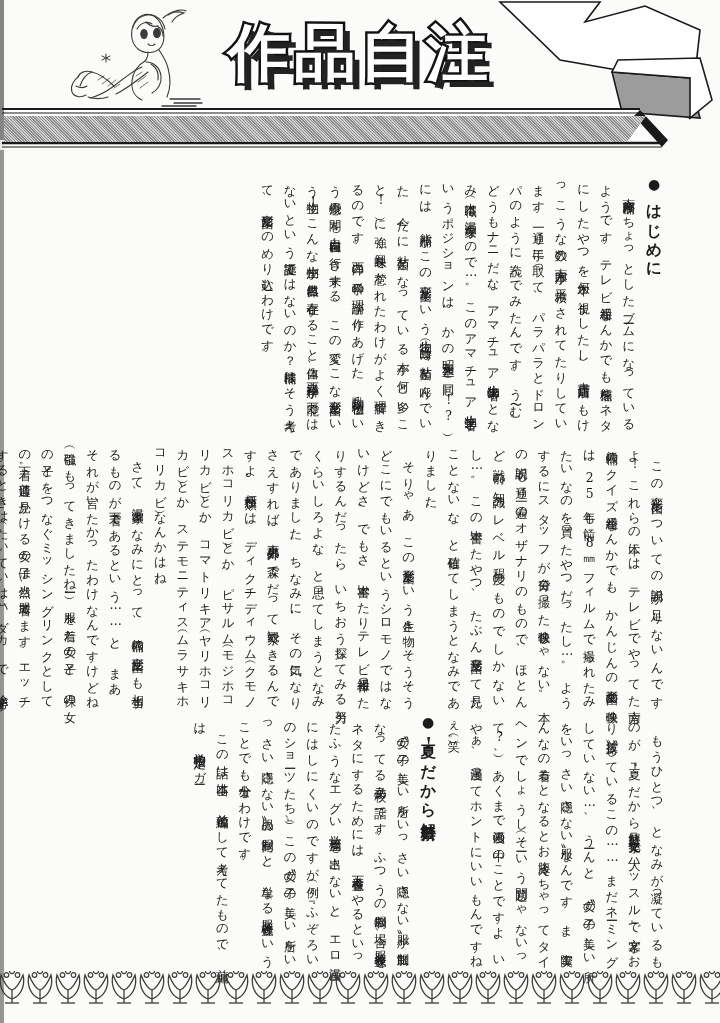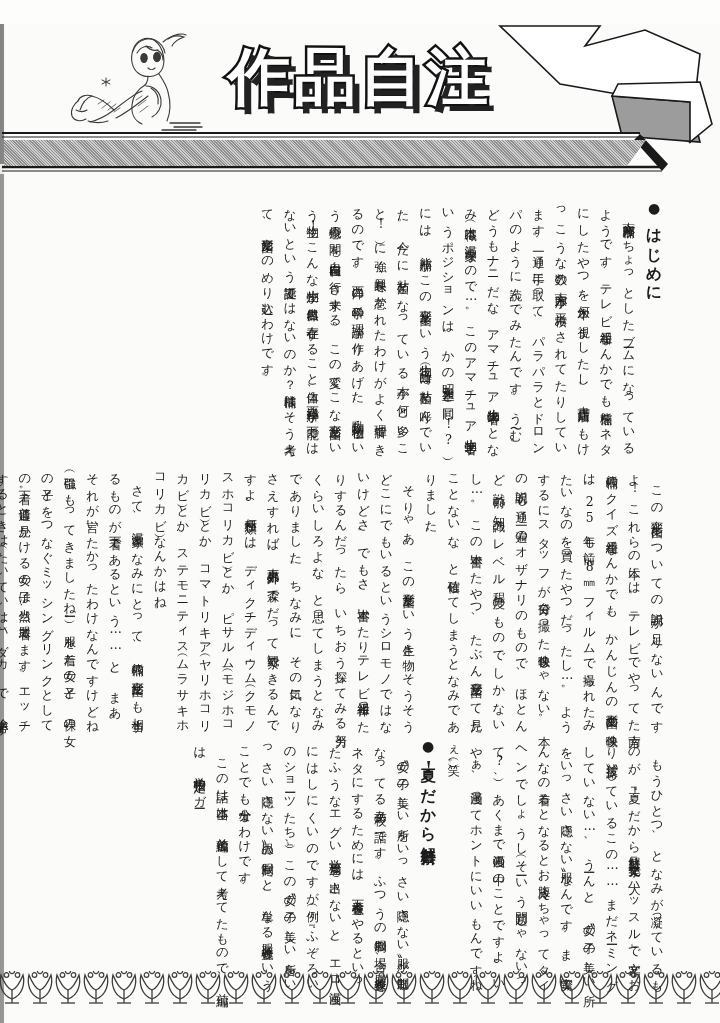--- a/index.html
+++ b/index.html
@@ -16,21 +16,20 @@
     background: #fdfdfb;
   }
 
   
   #page {
     position: absolute;
     inset: 0;
     background:
       linear-gradient(90deg, rgba(0,0,0,0.05) 0px, rgba(0,0,0,0) 6px),
       #fbfbf9;
-    margin-top: 24px;
   }
   .scan-edge-left {
     position: absolute;
     left: 0; top: 0;
     width: 4px; height: 1023px;
     background: linear-gradient(180deg,#2b2b2b 0 140px, #e9e9e9 140px 150px, #4a4a4a 150px 1023px);
     opacity: .55;
   }
 
   

